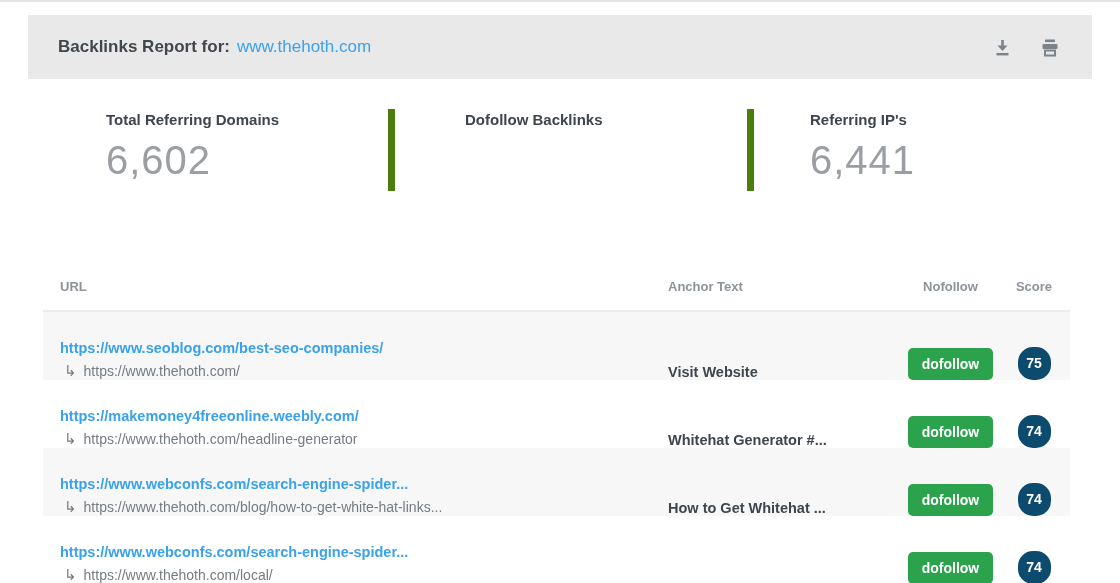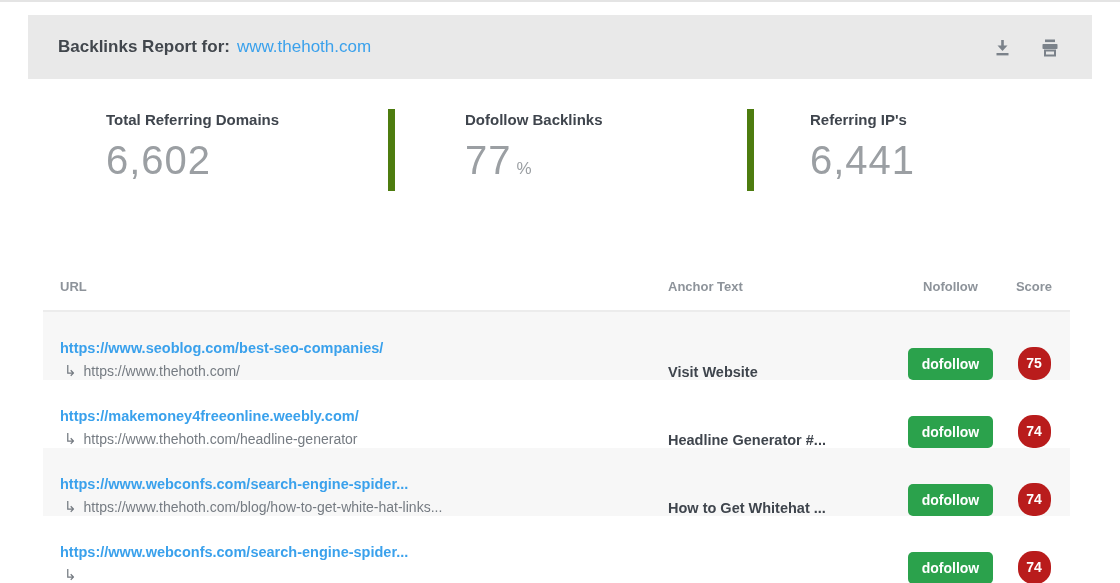--- a/index.html
+++ b/index.html
@@ -41,21 +41,21 @@
 
   .url-link { display:block; font-size:14.5px; font-weight:bold; color:#3aa1ec;
               text-decoration:none; white-space:nowrap; }
   .target-line { margin-top:6px; font-size:14px; color:#757b82; white-space:nowrap; }
   .redirect-arrow { display:inline-block; margin:0 7px 0 4px; font-size:15px; color:#757b82; }
   .redirect-arrow::before { content:"\21B3"; }
   .anchor-text { font-size:14.5px; font-weight:bold; color:#3f454d; }
 
   .badge-follow { display:inline-block; background:#2ba24c; color:#fff; font-size:14px;
                   font-weight:bold; padding:8px 14px; border-radius:5px; }
-  .badge-score { display:inline-block; background:#b91c1c; color:#fff; font-size:14px;
+  .badge-score { display:inline-block; background:#0c4a6e; color:#fff; font-size:14px;
                  font-weight:bold; width:33px; height:33px; line-height:33px;
                  border-radius:15px; text-align:center; }
 </style>
 </head>
 <body>
 
 <div class="top-line"></div>
 
 <div class="header-bar">
   <span class="header-title">Backlinks Report for:</span>
@@ -78,21 +78,20 @@
   </div>
 </div>
 
 <div class="stats-row">
   <div class="stat-card">
     <div class="stat-label">Total Referring Domains</div>
     <div class="stat-value-wrap"><span class="stat-value">6,602</span><span class="stat-suffix"></span></div>
   </div>
   <div class="stat-card">
     <div class="stat-label">Dofollow Backlinks</div>
-    <div class="stat-value-wrap"><span class="stat-value">77</span><span class="stat-suffix">%</span></div>
   </div>
   <div class="stat-card">
     <div class="stat-label">Referring IP's</div>
     <div class="stat-value-wrap"><span class="stat-value">6,441</span><span class="stat-suffix"></span></div>
   </div>
 </div>
 
 <div class="table-wrap">
   <div class="t-head">
     <div class="col-url">URL</div>
@@ -109,36 +108,36 @@
     <div class="col-anchor anchor-text">Visit Website</div>
     <div class="col-nofollow"><span class="badge-follow">dofollow</span></div>
     <div class="col-score"><span class="badge-score">75</span></div>
   </div>
 
   <div class="t-row">
     <div class="col-url">
       <a class="url-link" href="#">https://makemoney4freeonline.weebly.com/</a>
       <div class="target-line"><span class="redirect-arrow"></span><span>https://www.thehoth.com/headline-generator</span></div>
     </div>
-    <div class="col-anchor anchor-text">Headline Generator #...</div>
+    <div class="col-anchor anchor-text">Whitehat Generator #...</div>
     <div class="col-nofollow"><span class="badge-follow">dofollow</span></div>
     <div class="col-score"><span class="badge-score">74</span></div>
   </div>
 
   <div class="t-row">
     <div class="col-url">
       <a class="url-link" href="#">https://www.webconfs.com/search-engine-spider...</a>
       <div class="target-line"><span class="redirect-arrow"></span><span>https://www.thehoth.com/blog/how-to-get-white-hat-links...</span></div>
     </div>
     <div class="col-anchor anchor-text">How to Get Whitehat ...</div>
     <div class="col-nofollow"><span class="badge-follow">dofollow</span></div>
     <div class="col-score"><span class="badge-score">74</span></div>
   </div>
 
   <div class="t-row">
     <div class="col-url">
       <a class="url-link" href="#">https://www.webconfs.com/search-engine-spider...</a>
-      <div class="target-line"><span class="redirect-arrow"></span></div>
+      <div class="target-line"><span class="redirect-arrow"></span><span>https://www.thehoth.com/local/</span></div>
     </div>
     <div class="col-nofollow"><span class="badge-follow">dofollow</span></div>
     <div class="col-score"><span class="badge-score">74</span></div>
   </div>
 </div>
 
 </body></html>

